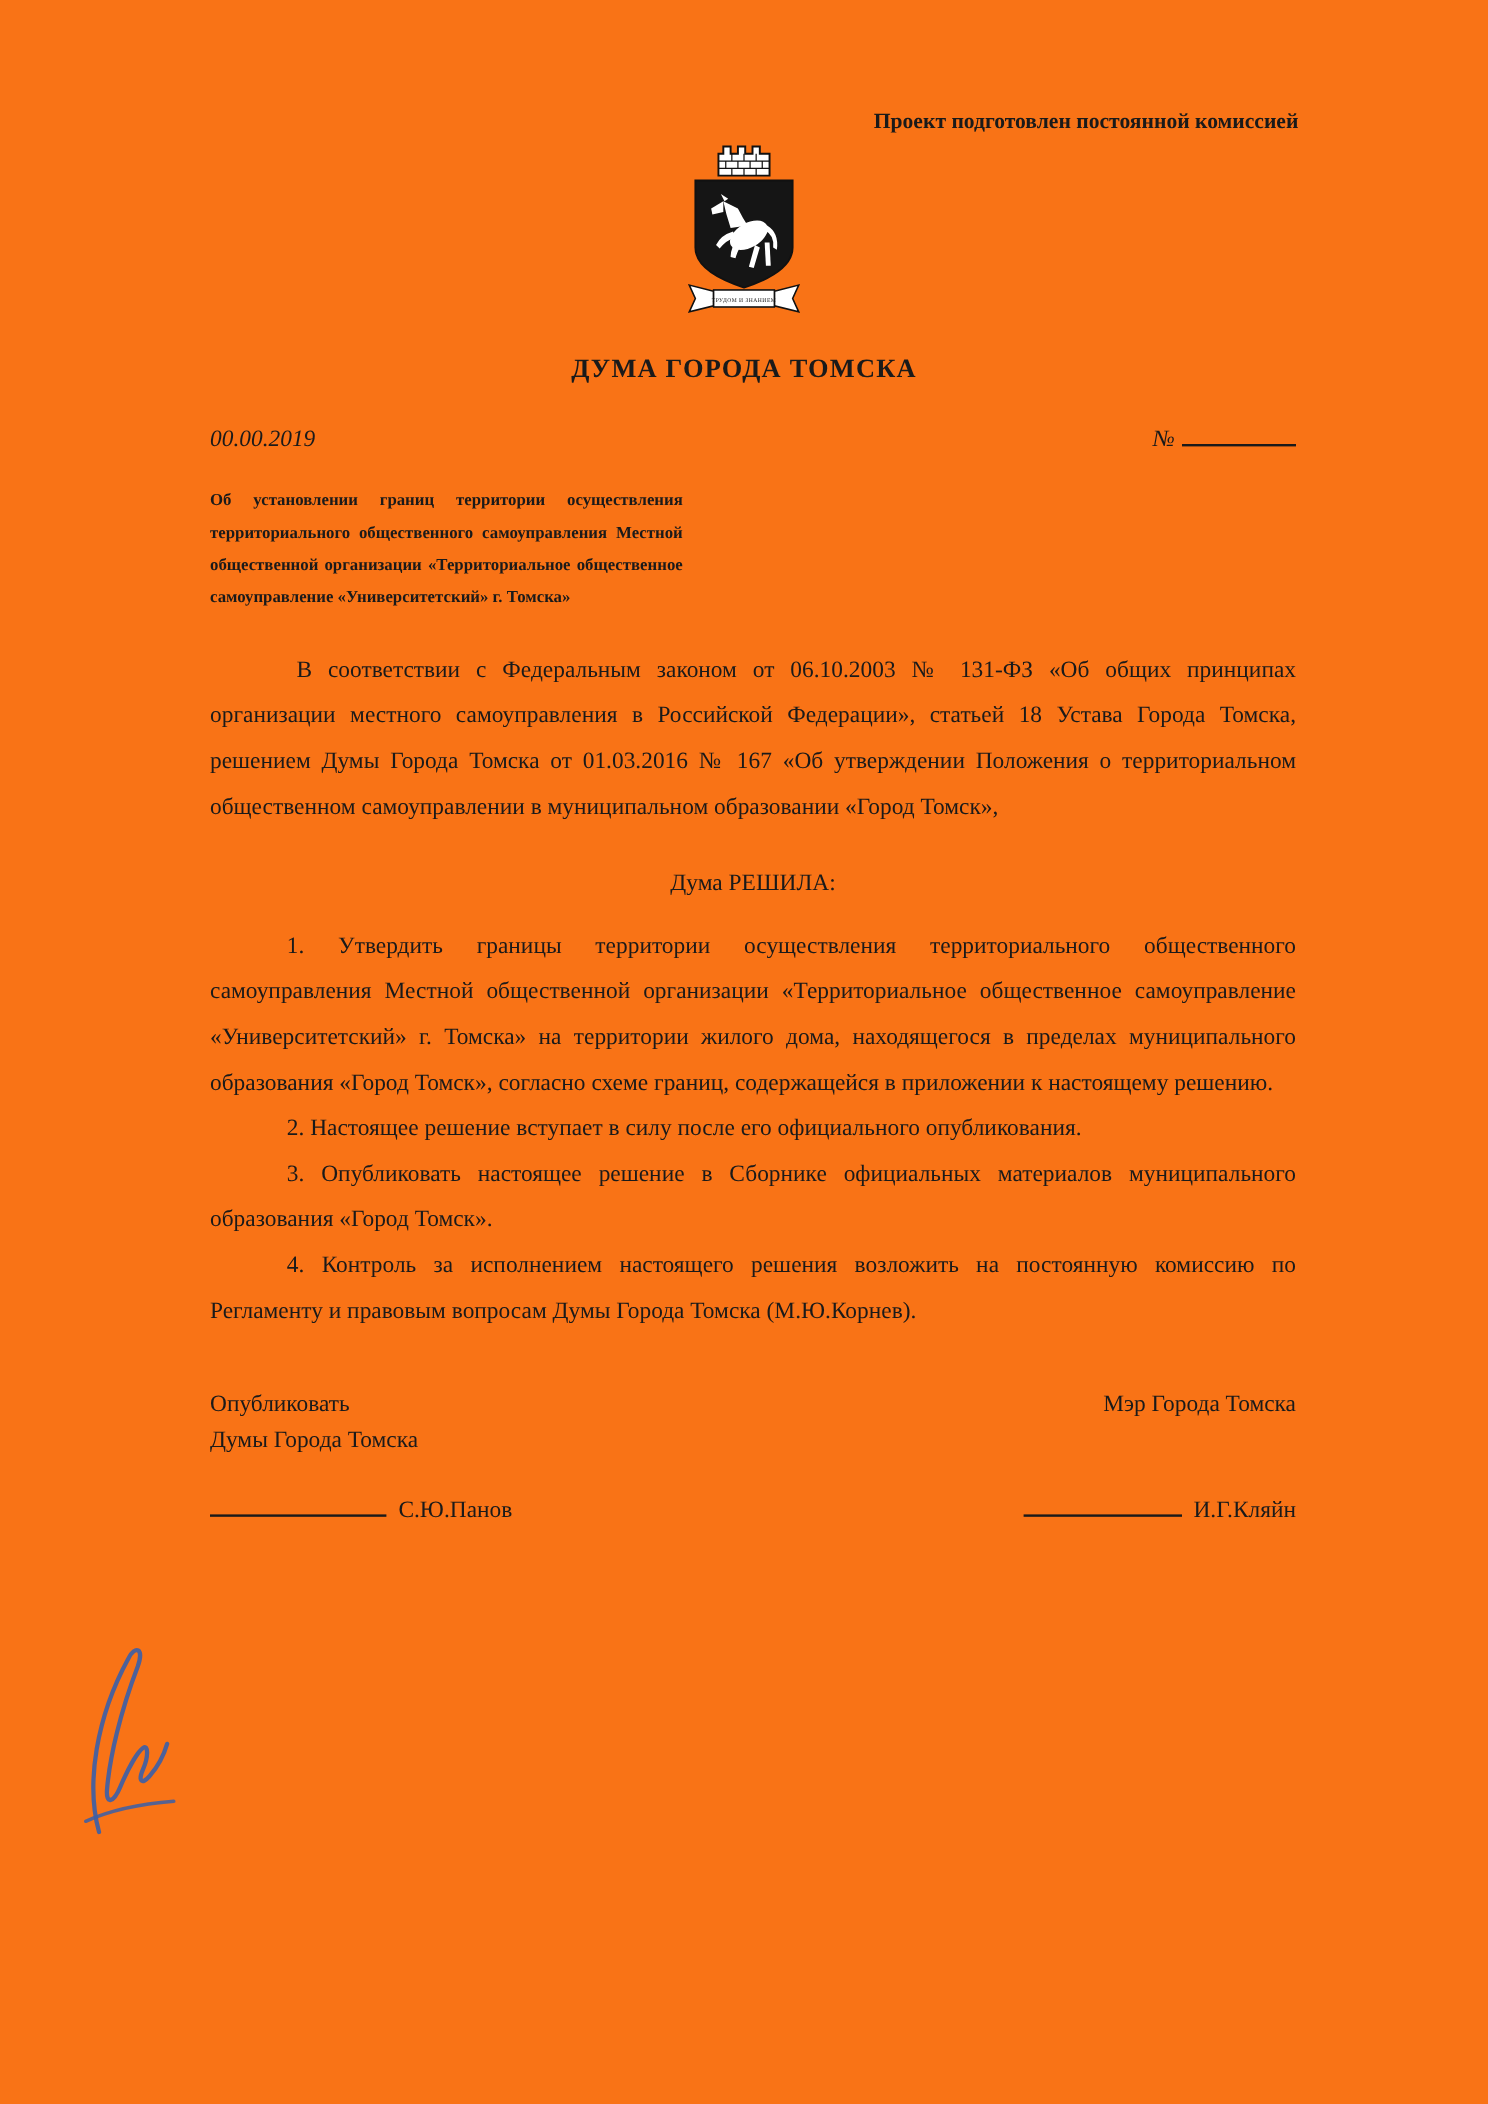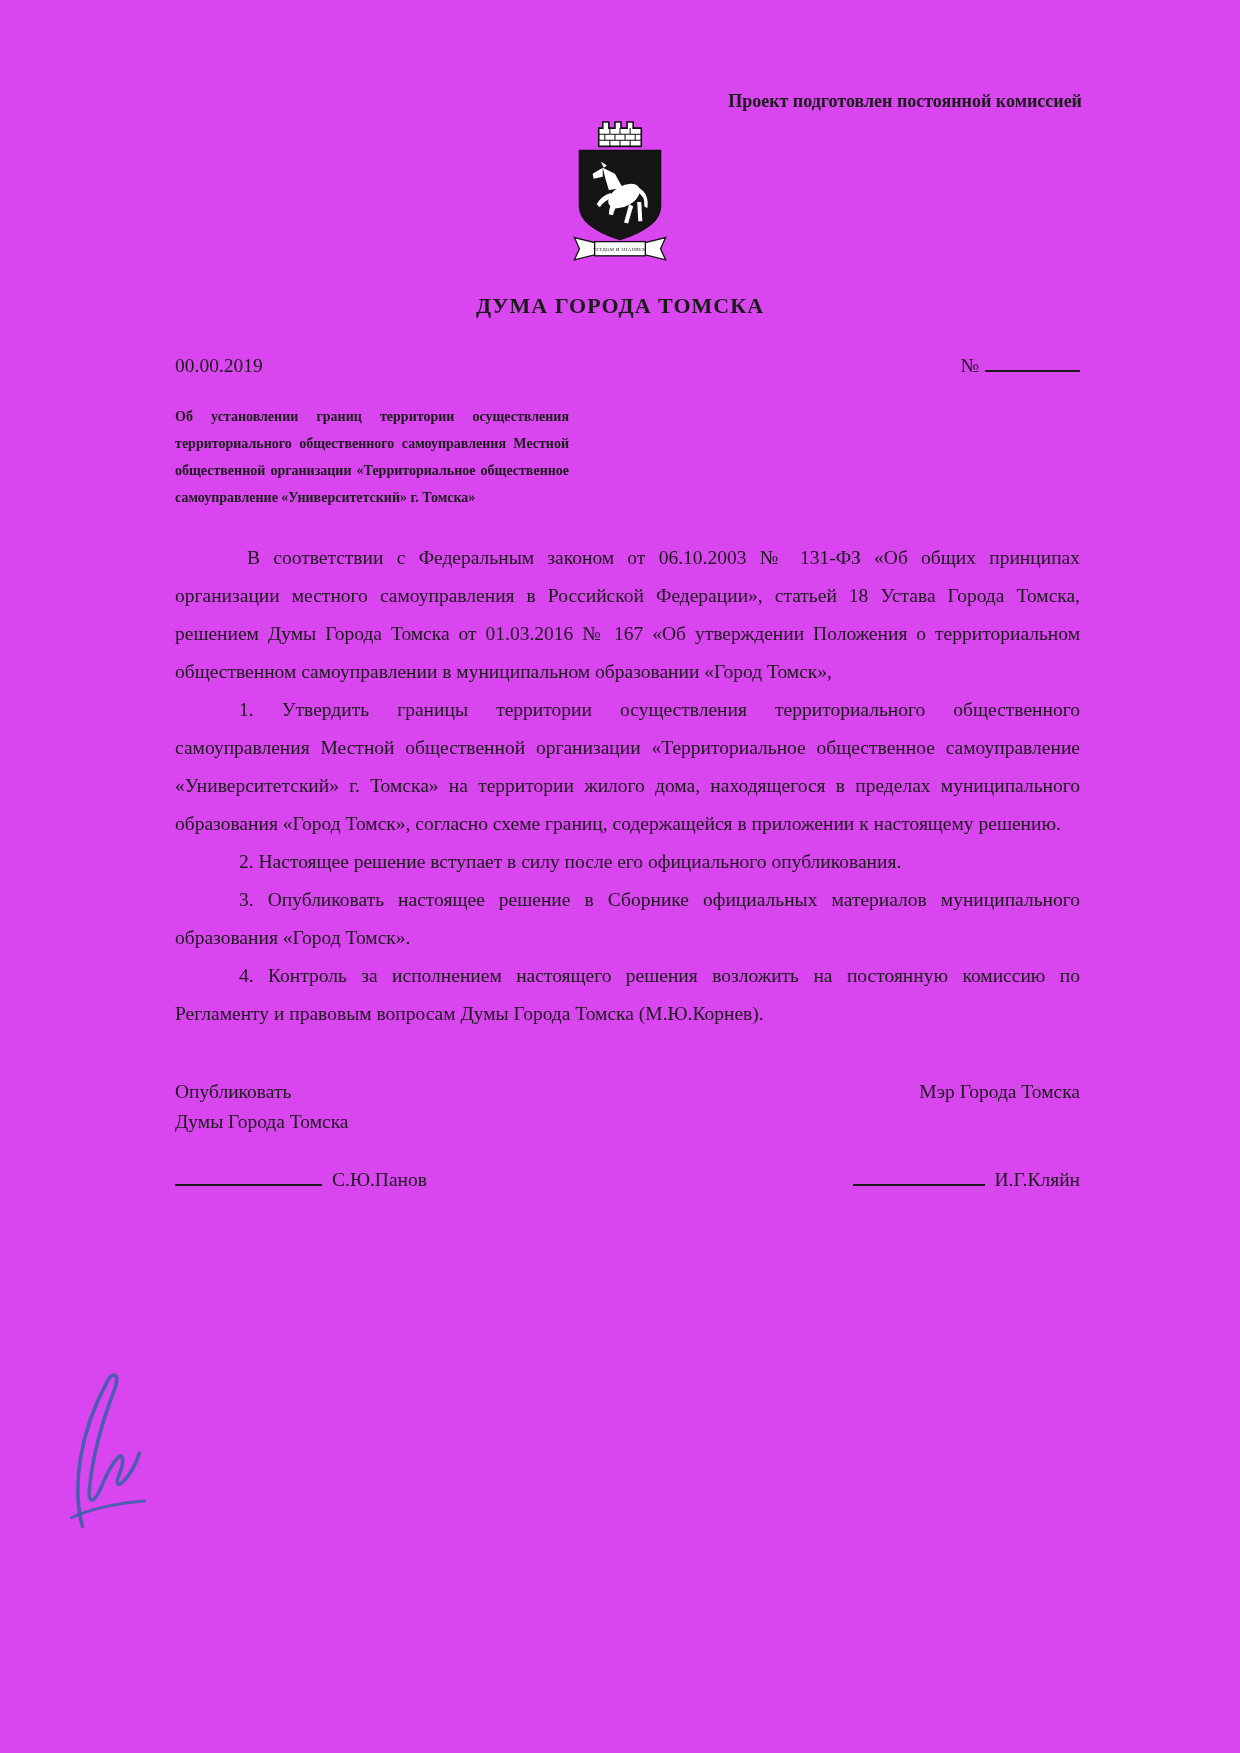--- a/index.html
+++ b/index.html
@@ -1,21 +1,21 @@
 <!DOCTYPE html>
 <html><head>
 <meta charset="utf-8">
 <style>
   * { margin:0; padding:0; box-sizing:border-box; }
   html,body { background:#888; }
   .page {
     position:relative;
     width:1240px; height:1753px;
     margin:0 auto;
-    background:#d946ef;
+    background:#f97316;
     font-family:"Liberation Serif", serif;
     color:#1a1a1a;
     overflow:hidden;
   }
   .prepared {
     margin:88px 158px 0 0;
     text-align:right;
     font-weight:bold;
     font-size:18px;
     line-height:27px;
@@ -26,20 +26,21 @@
     font-size:22px; letter-spacing:1px; margin-top:20px;
   }
   .doc-type {
     text-align:center; font-weight:bold;
     font-size:22px; letter-spacing:2px; margin-top:30px;
   }
   .meta-row {
     display:flex; justify-content:space-between; align-items:flex-end;
     margin:36px 160px 0 175px;
     font-size:19.5px;
+    font-style:italic;
   }
   .doc-number { font-size:19.5px; }
   .num-line {
     display:inline-block; width:95px; height:14px;
     border-bottom:2px solid #1a1a1a; margin-left:6px;
   }
   .subject {
     margin:26px 0 0 175px; width:394px;
     font-weight:bold; font-size:14px; line-height:27px;
     text-align:justify;
@@ -111,20 +112,21 @@
 
   <div class="meta-row">
     <span class="doc-date">00.00.2019</span>
     <span class="doc-number"><span>№</span><span class="num-line"></span></span>
   </div>
 
   <div class="subject">Об установлении границ территории осуществления территориального общественного самоуправления Местной общественной организации «Территориальное общественное самоуправление «Университетский» г. Томска»</div>
 
   <div class="body-col">
     <p class="preamble">В соответствии с Федеральным законом от 06.10.2003 № 131-ФЗ «Об общих принципах организации местного самоуправления в Российской Федерации», статьей 18 Устава Города Томска, решением Думы Города Томска от 01.03.2016 № 167 «Об утверждении Положения о территориальном общественном самоуправлении в муниципальном образовании «Город Томск»,</p>
+    <p class="resolved-heading">Дума РЕШИЛА:</p>
     <div class="items">
       <p>1. Утвердить границы территории осуществления территориального общественного самоуправления Местной общественной организации «Территориальное общественное самоуправление «Университетский» г. Томска» на территории жилого дома, находящегося в пределах муниципального образования «Город Томск», согласно схеме границ, содержащейся в приложении к настоящему решению.</p>
       <p>2. Настоящее решение вступает в силу после его официального опубликования.</p>
       <p>3. Опубликовать настоящее решение в Сборнике официальных материалов муниципального образования «Город Томск».</p>
       <p>4. Контроль за исполнением настоящего решения возложить на постоянную комиссию по Регламенту и правовым вопросам Думы Города Томска (М.Ю.Корнев).</p>
     </div>
   </div>
 
   <div class="sig-row">
     <div>

